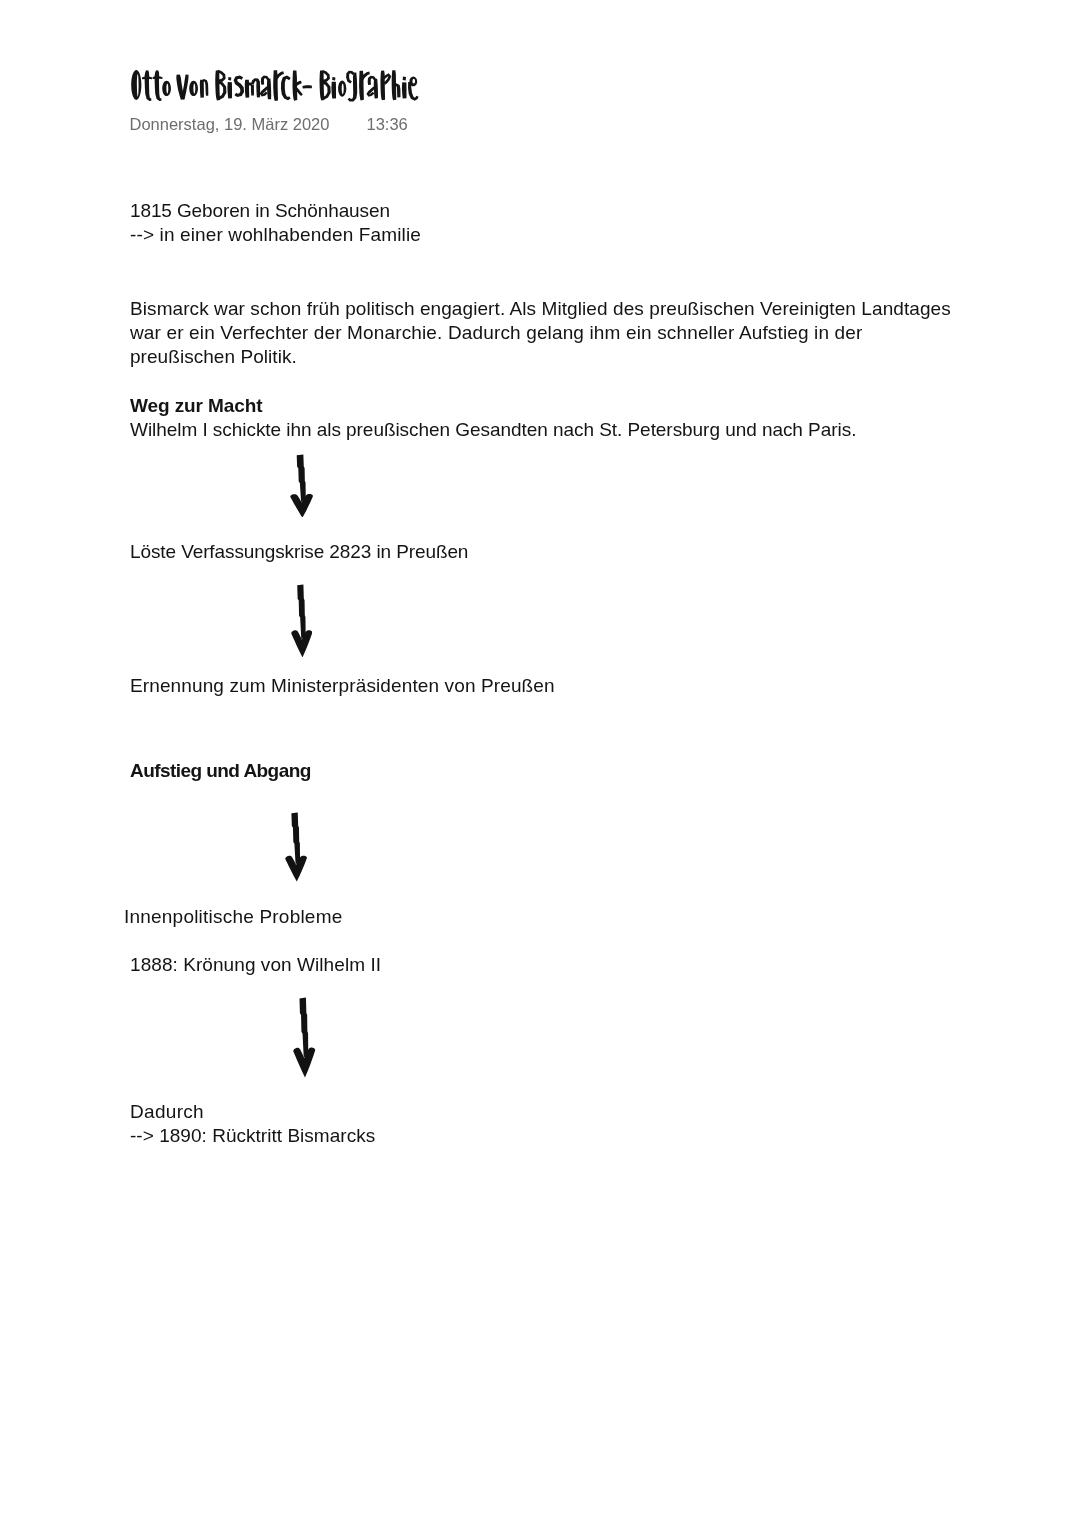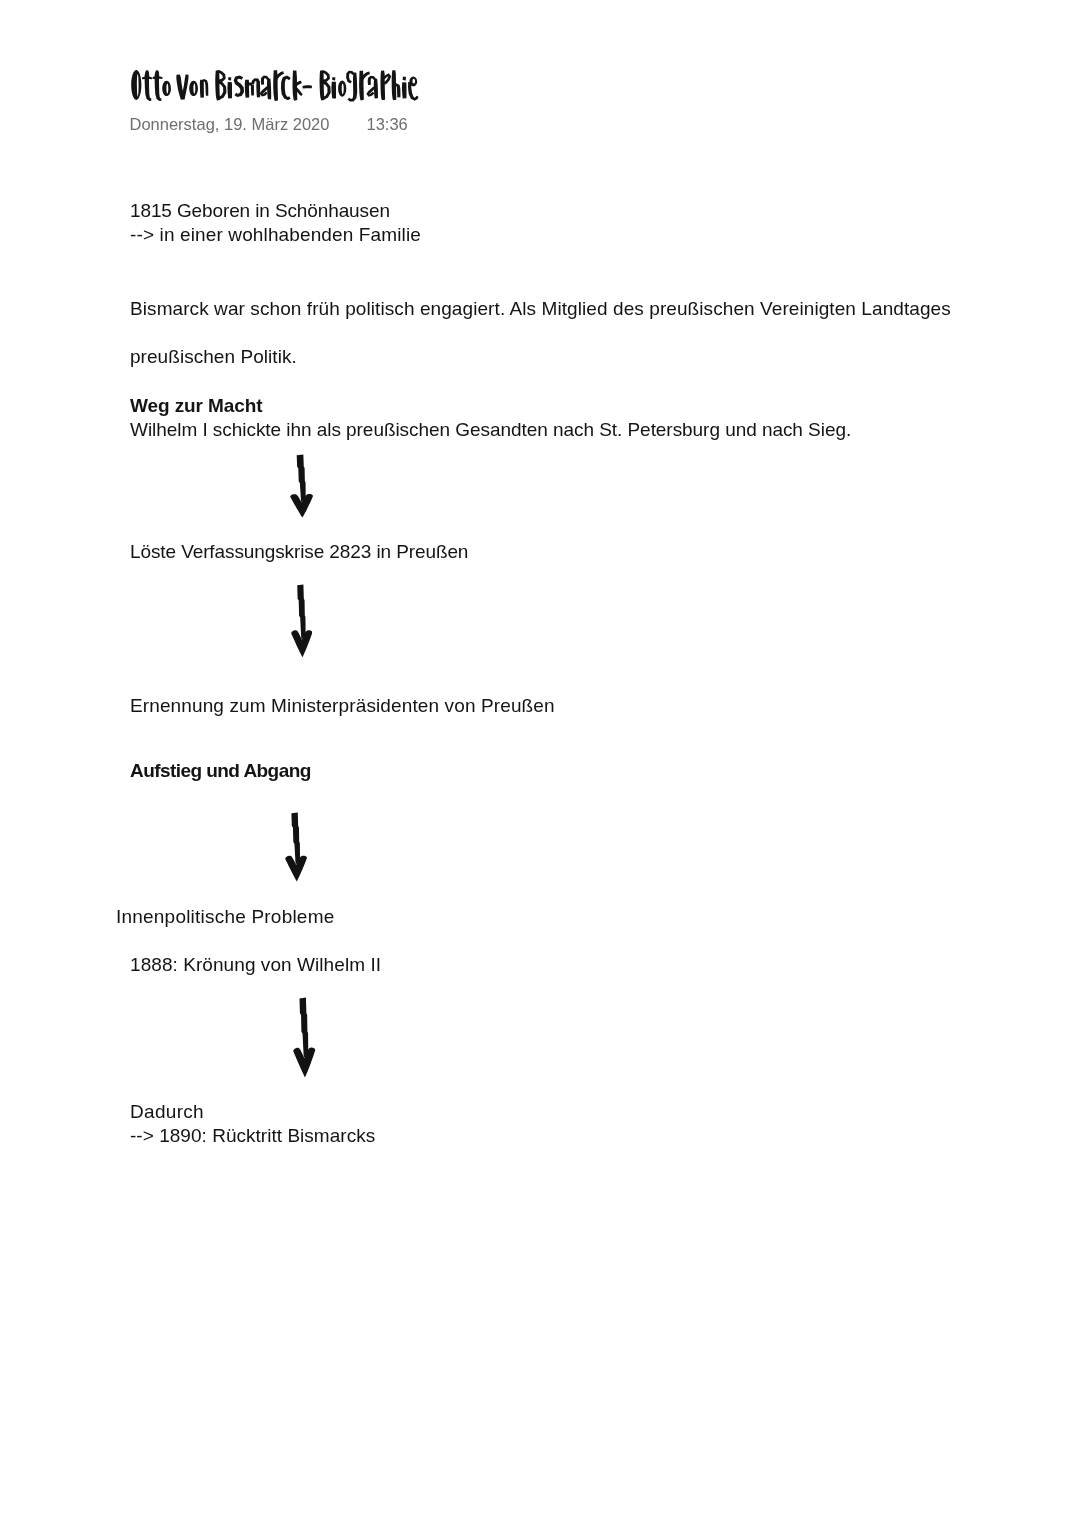--- a/index.html
+++ b/index.html
@@ -81,30 +81,31 @@
     </svg>
   </div>
 
   <div class="meta" style="left:129.5px;top:115.6px;">Donnerstag, 19. März 2020</div>
   <div class="meta" style="left:366.5px;top:115.6px;">13:36</div>
 
   <div class="tx" style="left:130px;top:201.0px;letter-spacing:-0.119px;">1815 Geboren in Schönhausen</div>
   <div class="tx" style="left:130px;top:224.9px;letter-spacing:0.128px;">--&gt; in einer wohlhabenden Familie</div>
 
   <div class="tx" style="left:130px;top:299.3px;letter-spacing:0.080px;">Bismarck war schon früh politisch engagiert. Als Mitglied des preußischen Vereinigten Landtages</div>
+  <div class="tx" style="left:130px;top:323.2px;letter-spacing:0.144px;">war er ein Verfechter der Monarchie. Dadurch gelang ihm ein schneller Aufstieg in der</div>
   <div class="tx" style="left:130px;top:347.1px;letter-spacing:0.050px;">preußischen Politik.</div>
 
   <div class="tx bold" style="left:130px;top:395.8px;letter-spacing:-0.096px;">Weg zur Macht</div>
-  <div class="tx" style="left:130px;top:420.1px;letter-spacing:-0.053px;">Wilhelm I schickte ihn als preußischen Gesandten nach St. Petersburg und nach Sieg.</div>
+  <div class="tx" style="left:130px;top:420.1px;letter-spacing:-0.053px;">Wilhelm I schickte ihn als preußischen Gesandten nach St. Petersburg und nach Paris.</div>
 
   <div class="tx" style="left:130px;top:542.3px;letter-spacing:-0.102px;">Löste Verfassungskrise 2823 in Preußen</div>
-  <div class="tx" style="left:130px;top:696px;letter-spacing:0.120px;">Ernennung zum Ministerpräsidenten von Preußen</div>
+  <div class="tx" style="left:130px;top:676px;letter-spacing:0.120px;">Ernennung zum Ministerpräsidenten von Preußen</div>
 
   <div class="tx bold" style="left:130px;top:761px;letter-spacing:-0.561px;">Aufstieg und Abgang</div>
-  <div class="tx" style="left:116px;top:907.3px;letter-spacing:0.213px;text-align:right;">Innenpolitische Probleme</div>
+  <div class="tx" style="left:124px;top:907.3px;letter-spacing:0.213px;text-align:right;">Innenpolitische Probleme</div>
 
   <div class="tx" style="left:130px;top:955.4px;letter-spacing:0.066px;">1888: Krönung von Wilhelm II</div>
 
   <div class="tx" style="left:130px;top:1101.8px;letter-spacing:0.311px;">Dadurch</div>
   <div class="tx" style="left:130px;top:1125.7px;letter-spacing:0.029px;">--&gt; 1890: Rücktritt Bismarcks</div>
 
   <svg class="arrow" style="left:289.70px;top:453.62px;" width="23.00" height="63.78" viewBox="0 0 23 66" preserveAspectRatio="none">
     <use href="#arw"></use>
   </svg>
   <svg class="arrow" style="left:291.01px;top:583.84px;" width="21.39" height="73.58" viewBox="0 0 23 66" preserveAspectRatio="none">

